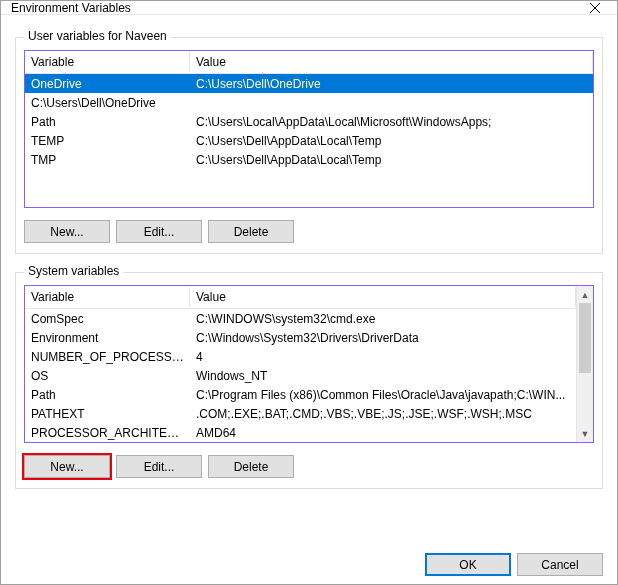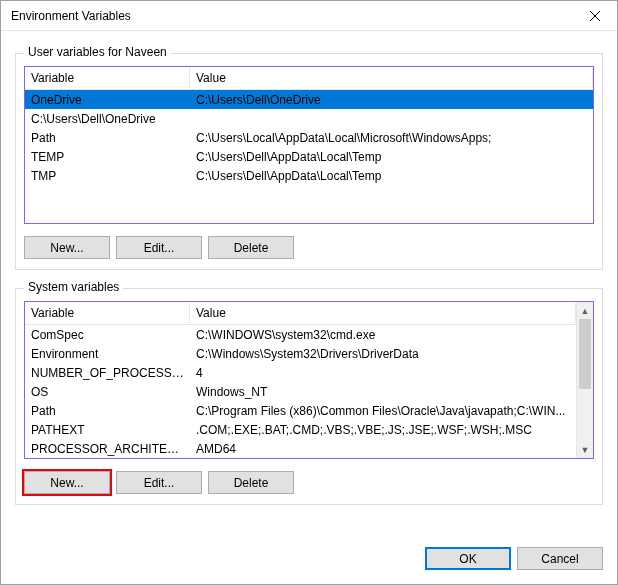--- a/index.html
+++ b/index.html
@@ -15,21 +15,21 @@
   }
   .window {
     width: 618px;
     height: 585px;
     border: 1px solid #a0a0a0;
     background: #fff;
     display: flex;
     flex-direction: column;
   }
   .titlebar {
-    height: 30px;
+    height: 14px;
     display: flex;
     align-items: center;
     padding: 0 0 0 10px;
     border-bottom: 1px solid #e5e5e5;
   }
   .titlebar-title {
     flex: 1;
     font-size: 12px;
   }
   .close-btn {
@@ -94,21 +94,21 @@
   }
   .th.col-var { width: 165px; }
   .th.col-val { flex: 1; }
   .row {
     display: flex;
     height: 19px;
     align-items: center;
     font-size: 12px;
     white-space: nowrap;
   }
-  .row.selected { background: #0078d7; color: #000000; }
+  .row.selected { background: #0078d7; color: #fef9c3; }
   .cell { padding: 1px 6px; overflow: hidden; text-overflow: ellipsis; }
   .cell.col-var { width: 165px; }
   .cell.col-val { flex: 1; }
   .scrollbar {
     width: 17px;
     background: #f0f0f0;
     border-left: 1px solid #e5e5e5;
     position: relative;
   }
   .scrollbar .arrow {
@@ -147,21 +147,21 @@
   }
   .btn.highlight {
     outline: 2px solid #e7040f;
     outline-offset: 0;
   }
   .btn.primary-focus { border: 2px solid #0078d7; }
   .bottom-buttons {
     display: flex;
     justify-content: flex-end;
     gap: 6px;
-    padding: 10px 14px 14px 0;
+    padding: 10px 14px 8px 0;
   }
 </style>
 </head>
 <body>
 
 <div class="window">
   <div class="titlebar">
     <span class="titlebar-title">Environment Variables</span>
     <div class="close-btn">
       <svg viewBox="0 0 10 10">

